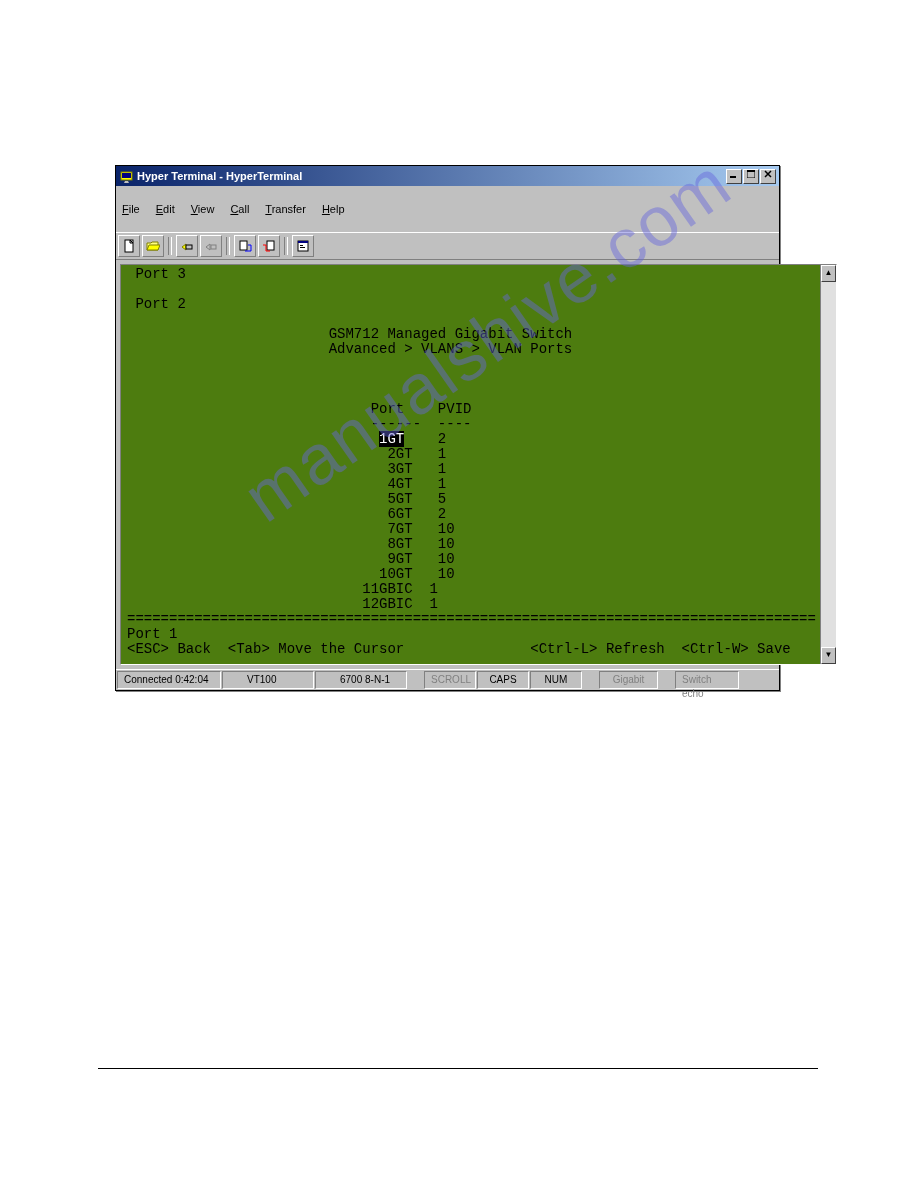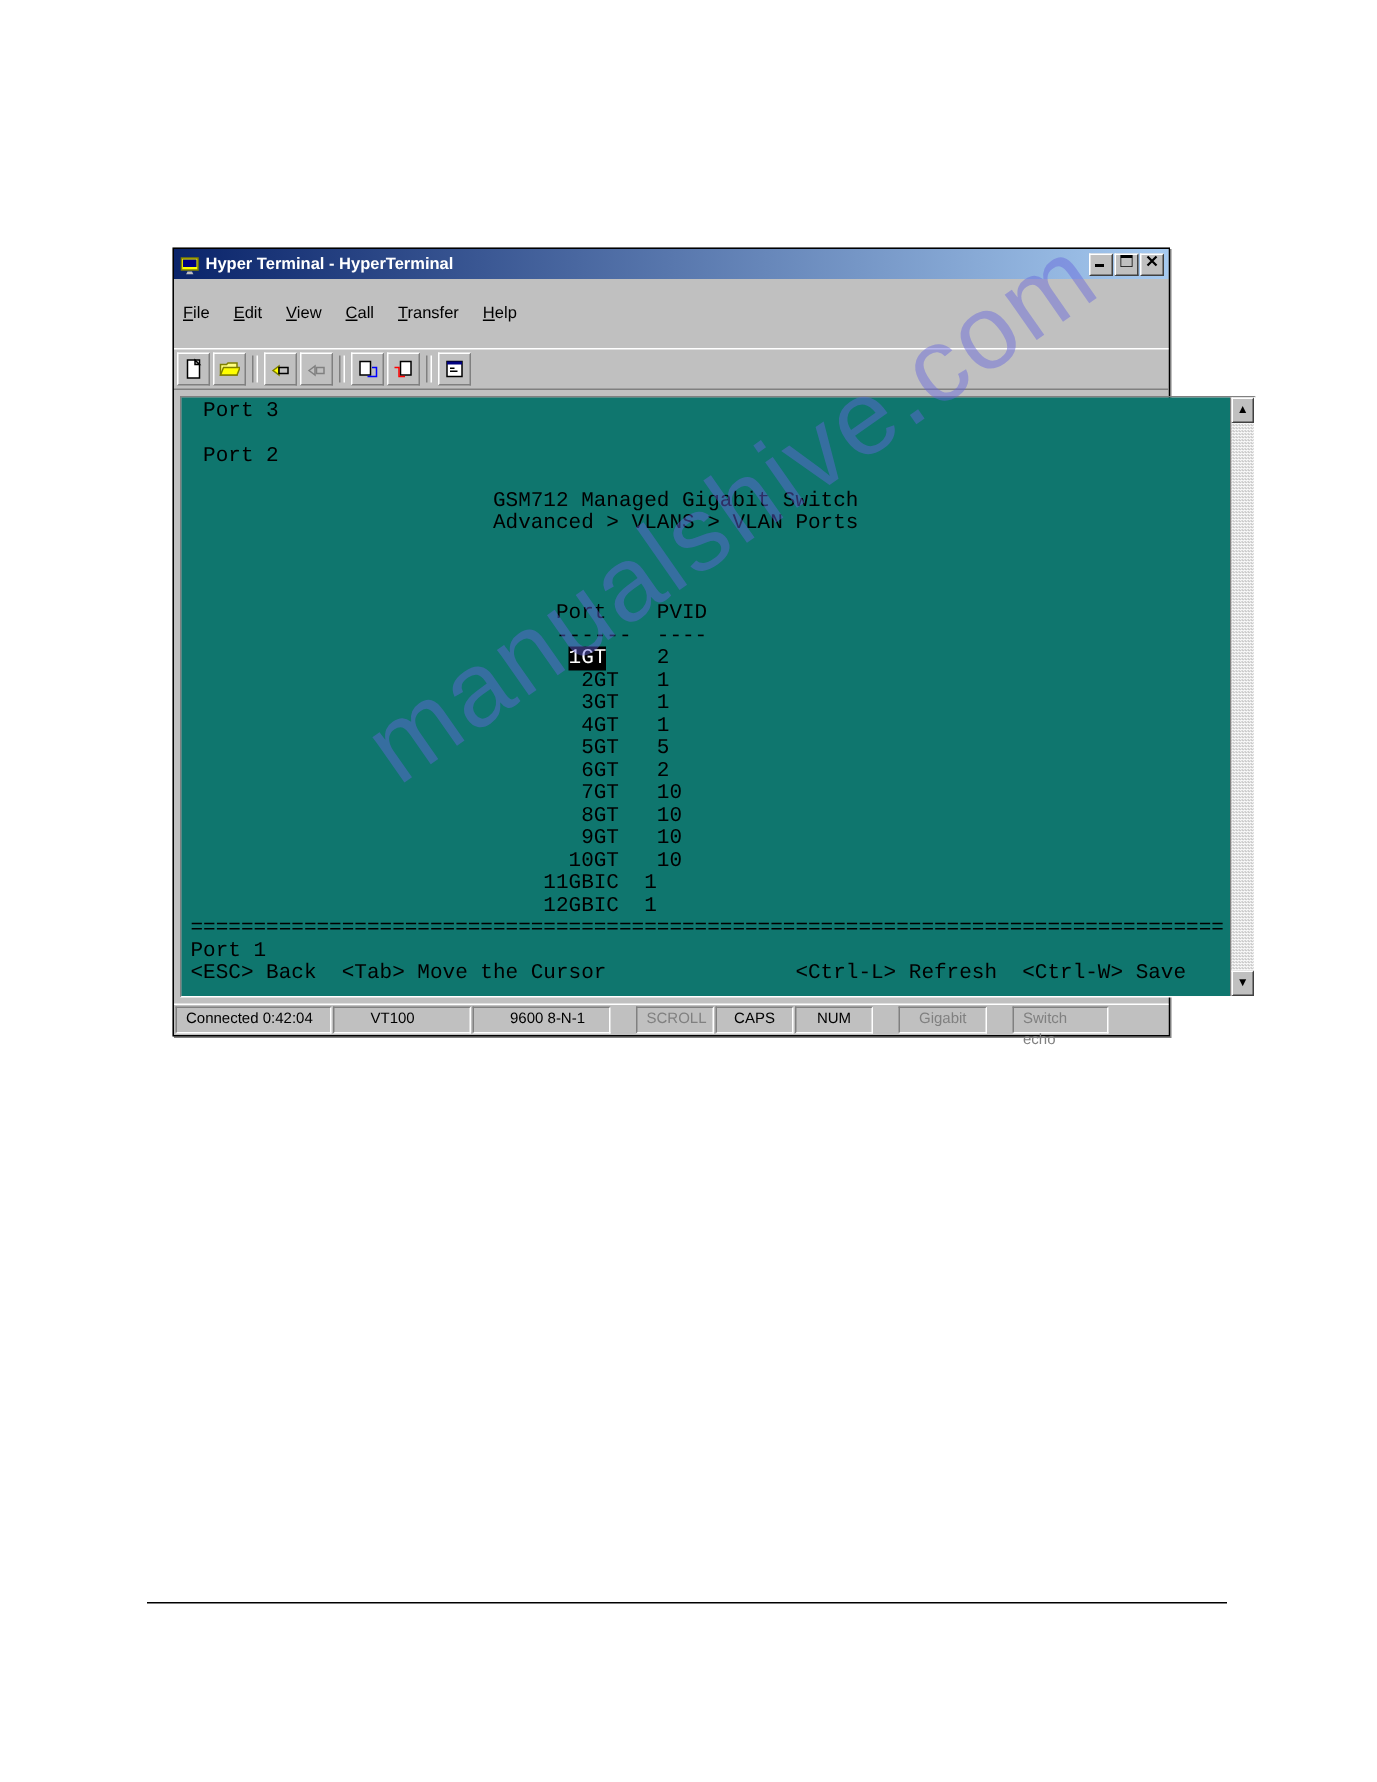--- a/index.html
+++ b/index.html
@@ -110,21 +110,21 @@
   .terminal-inset {
     border-top: 1px solid #808080;
     border-left: 1px solid #808080;
     border-right: 1px solid #ffffff;
     border-bottom: 1px solid #ffffff;
     flex: 1;
     display: flex;
   }
   .terminal-area {
     flex: 1;
-    background: #0f766e;
+    background: #4d7c0f;
     font-family: "Courier New", monospace;
     font-size: 14px;
     line-height: 15px;
     color: #000000;
     padding: 2px 4px 2px 6px;
     white-space: pre;
     height: 395px;
     overflow: hidden;
     position: relative;
   }
@@ -293,21 +293,21 @@
           <div class="scroll-btn">▲</div>
           <div class="scroll-track"></div>
           <div class="scroll-btn">▼</div>
         </div>
       </div>
     </div>
 
     <div class="statusbar">
       <div class="status-cell wide">Connected 0:42:04</div>
       <div class="status-cell mid">VT100</div>
-      <div class="status-cell mid">9600 8-N-1</div>
+      <div class="status-cell mid">6700 8-N-1</div>
       <div class="status-cell narrow dis">SCROLL</div>
       <div class="status-cell narrow">CAPS</div>
       <div class="status-cell narrow">NUM</div>
       <div class="status-cell narrow dis" style="width:45px">Gigabit</div>
       <div class="status-cell dis" style="width:50px">Switch echo</div>
     </div>
 
   </div>
 </div>
 

